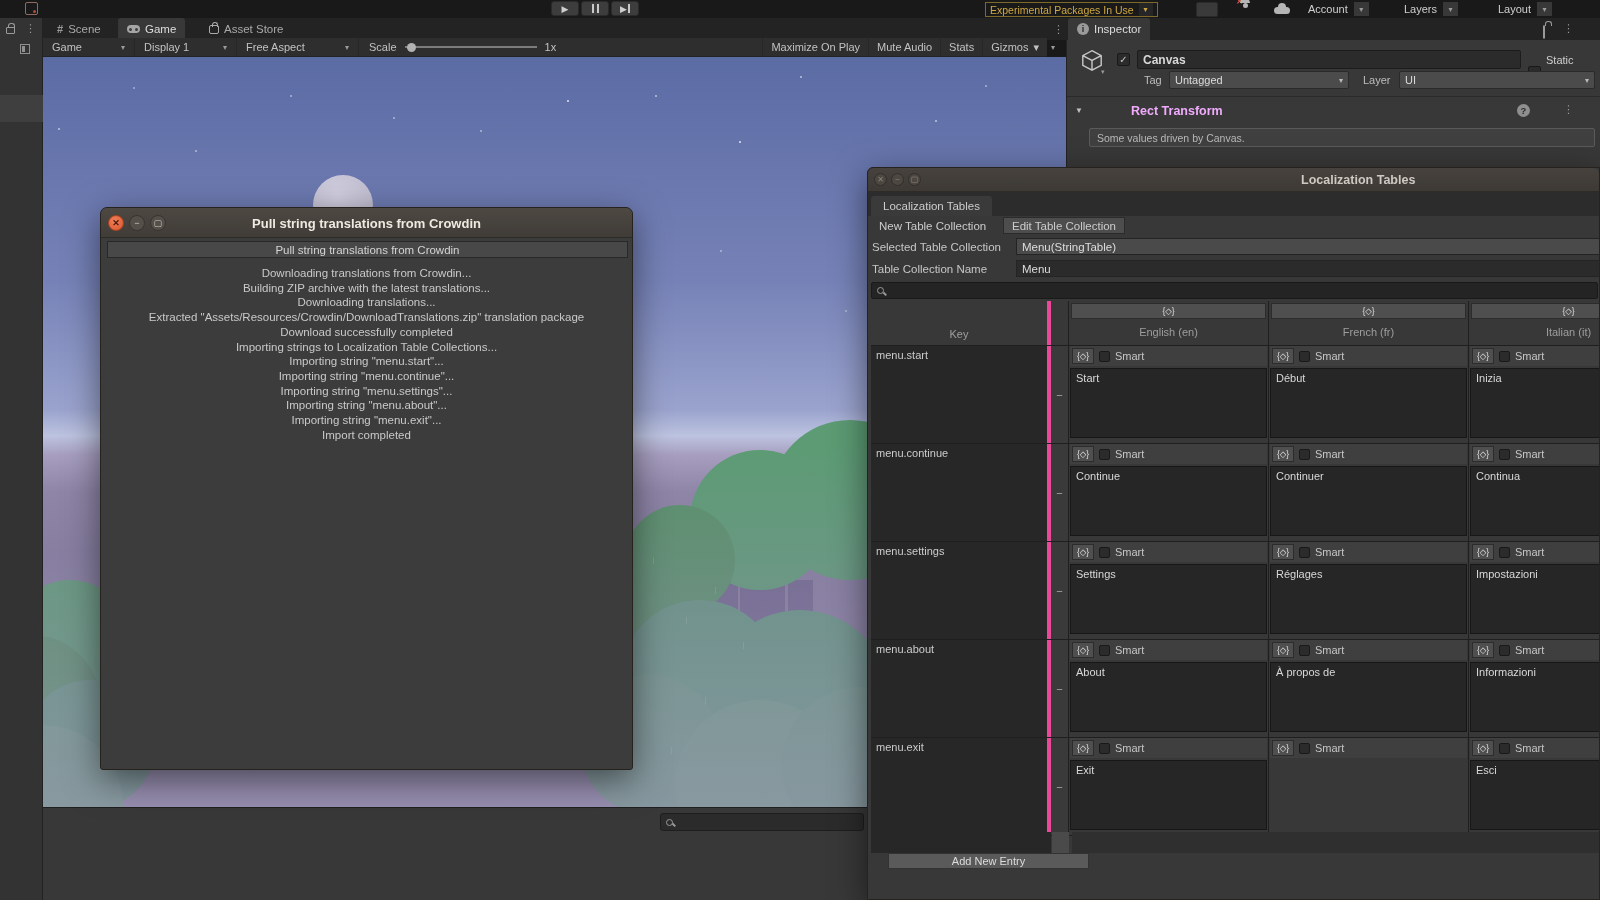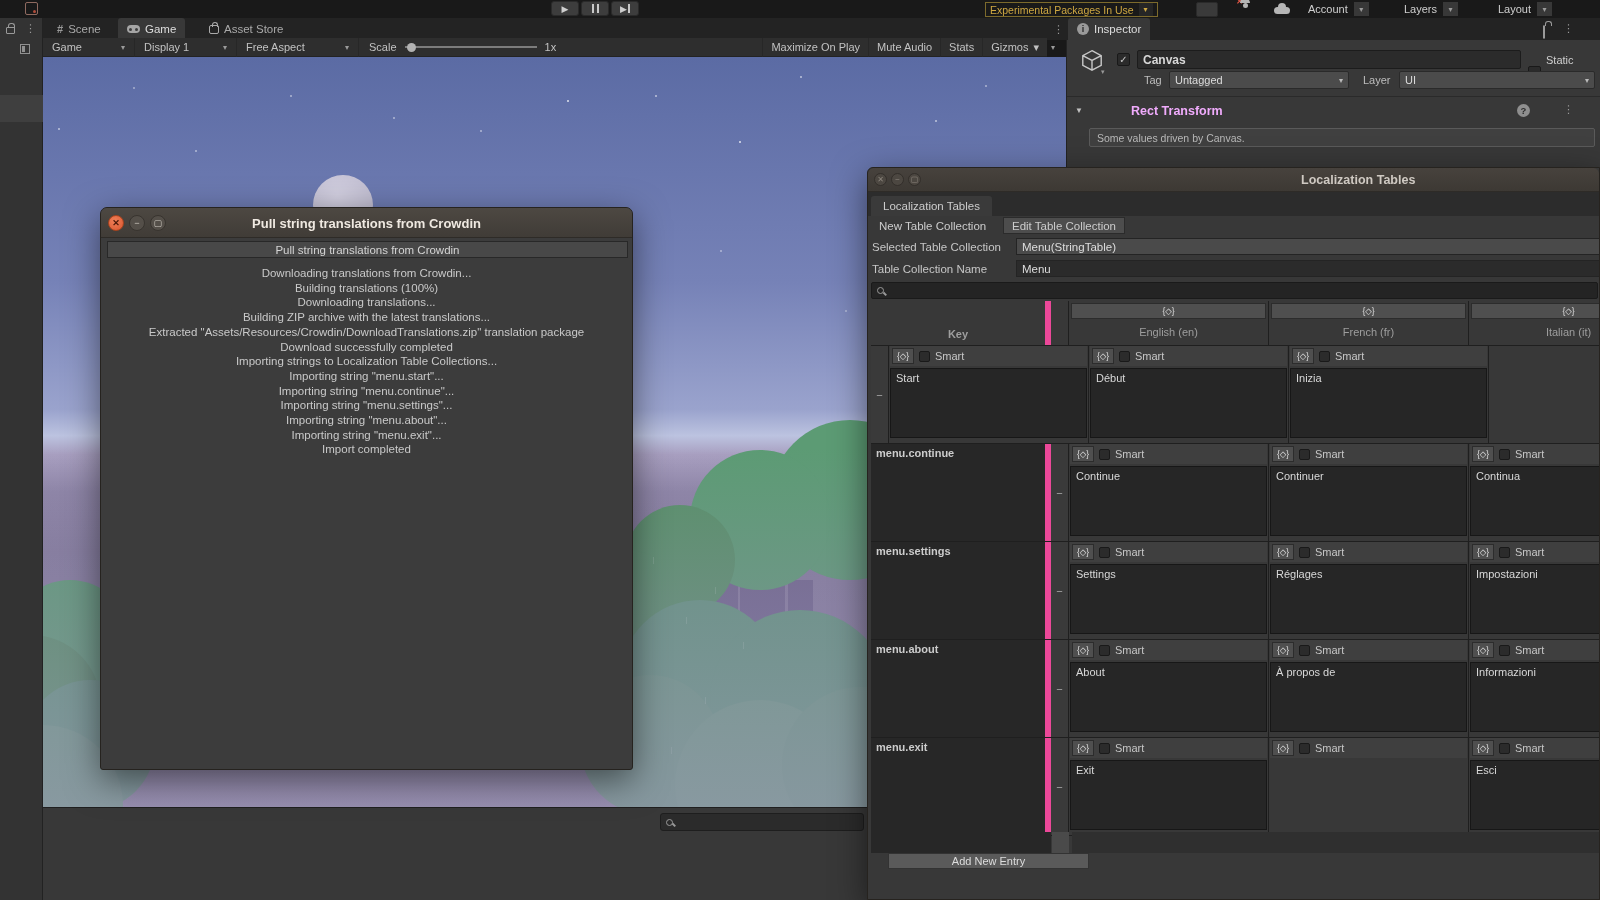--- a/index.html
+++ b/index.html
@@ -104,21 +104,21 @@
   .seg{position:absolute;height:17px;display:flex;align-items:center;padding:0 8px;color:#cccccc;font-size:11.5px;}
   .seg.sel{background:#4d4d4d;border:1px solid #2b2b2b;}
   .loc-label{position:absolute;color:#c6c6c6;font-size:11.5px;}
   .loc-field{position:absolute;height:17px;display:flex;align-items:center;padding:0 5px;font-size:11.5px;color:#dddddd;border:1px solid #242424;}
   .obj{background:#4a4a4a;}
   .txt{background:#2b2b2b;}
   .loc-search{left:3px;top:114px;width:727px;height:17px;background:#242424;border:1px solid #1a1a1a;border-radius:2px;}
   
   .ltable{position:absolute;left:3px;top:133px;width:730px;}
   .trow{display:flex;}
-  .c-key{width:180px;flex:none;border-right:6px solid #ec4899;font-weight:bold;}
+  .c-key{width:180px;flex:none;border-right:4px solid #ec4899;}
   .c-min{width:18px;flex:none;background:#3a3a3a;border-right:1px solid #1f1f1f;display:flex;align-items:center;justify-content:center;color:#aaa;}
   .c-lang{width:200px;flex:none;border-right:1px solid #1f1f1f;padding:0 1px;}
   .hdr .c-key{display:flex;align-items:flex-end;justify-content:center;color:#9e9e9e;padding-bottom:5px;}
   .hdr .c-min{background:#383838;}
   .meta-strip{height:20px;display:flex;align-items:center;padding:1px;}
   .meta-btn{height:16px;background:#4f4f4f;border:1px solid #2c2c2c;color:#e0e0e0;font-size:8.5px;display:flex;align-items:center;justify-content:center;flex:none;}
   .hdr .meta-btn{width:100%;}
   .hdr .lang-name{height:25px;display:flex;align-items:flex-end;justify-content:center;color:#9e9e9e;padding-bottom:8px;white-space:nowrap;}
   .erow{height:98px;border-bottom:1px solid #1f1f1f;}
   .erow .c-key{background:#272727;color:#cccccc;padding:3px 5px;font-size:11px;}
@@ -352,23 +352,22 @@
           <span>▢</span>
         </span>
     </div>
     <div class="dlg-title">Pull string translations from Crowdin</div>
     <div class="dlg-btn">
         <span>Pull string translations from Crowdin</span>
       </div>
     <div class="dlg-log">
 
     <div class="log-line">Downloading translations from Crowdin...</div>
-        <div class="log-line">Building translations (100%)</div>
+        <div class="log-line">Building ZIP archive with the latest translations...</div>
         <div class="log-line">Downloading translations...</div>
-        <div class="log-line">Building ZIP archive with the latest translations...</div>
         <div class="log-line">Extracted "Assets/Resources/Crowdin/DownloadTranslations.zip" translation package</div>
         <div class="log-line">Download successfully completed</div>
         <div class="log-line">Importing strings to Localization Table Collections...</div>
         <div class="log-line">Importing string "menu.start"...</div>
         <div class="log-line">Importing string "menu.continue"...</div>
         <div class="log-line">Importing string "menu.settings"...</div>
         <div class="log-line">Importing string "menu.about"...</div>
         <div class="log-line">Importing string "menu.exit"...</div>
         <div class="log-line">Import completed</div>
       </div>
@@ -441,20 +440,21 @@
               <div class="meta-strip">
                 <div class="meta-btn">{◇}</div>
               </div>
               <div class="lang-name">Italian (it)</div>
             </div>
           </div>
       </div>
       <div>
 
           <div class="trow erow">
+            <div class="c-key">menu.start</div>
             <div class="c-min">
               <span>−</span>
             </div>
             <div class="c-lang">
               <div class="cell-strip">
                 <div class="meta-btn">{◇}</div>
                 <span class="cb"></span>
                 <span class="smartlab">Smart</span>
               </div>
               <div class="cell-text">Start</div>

